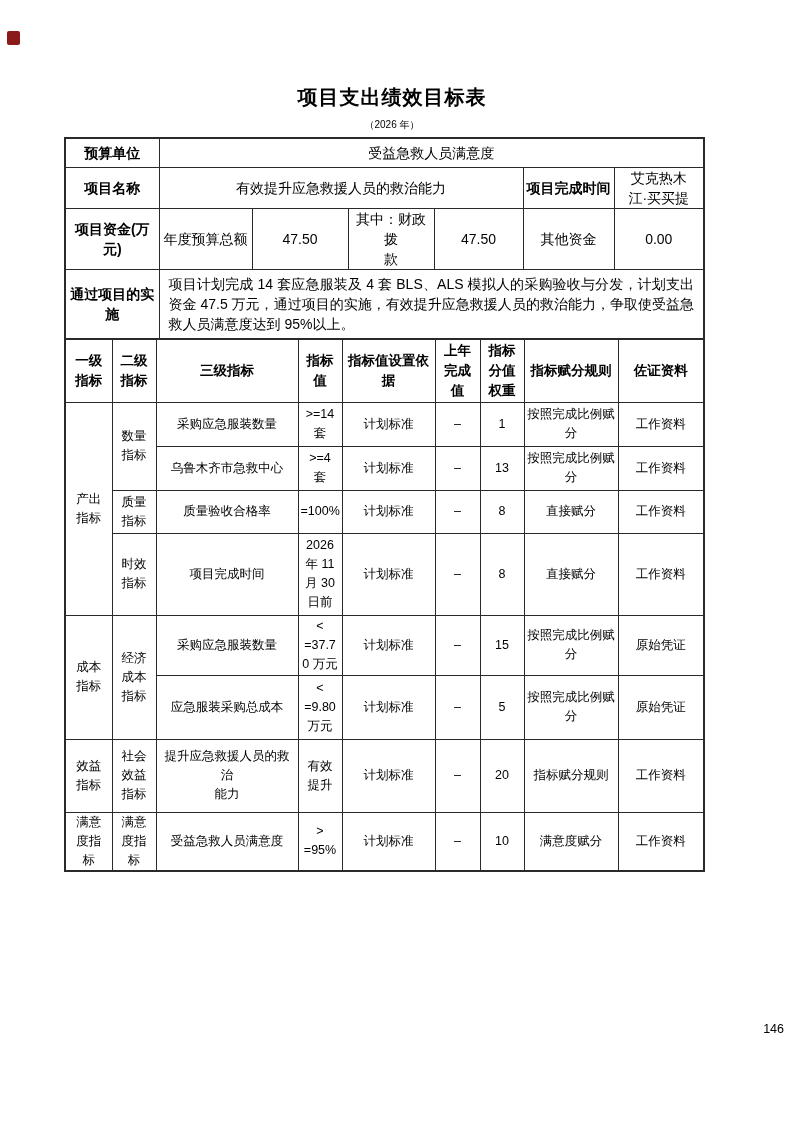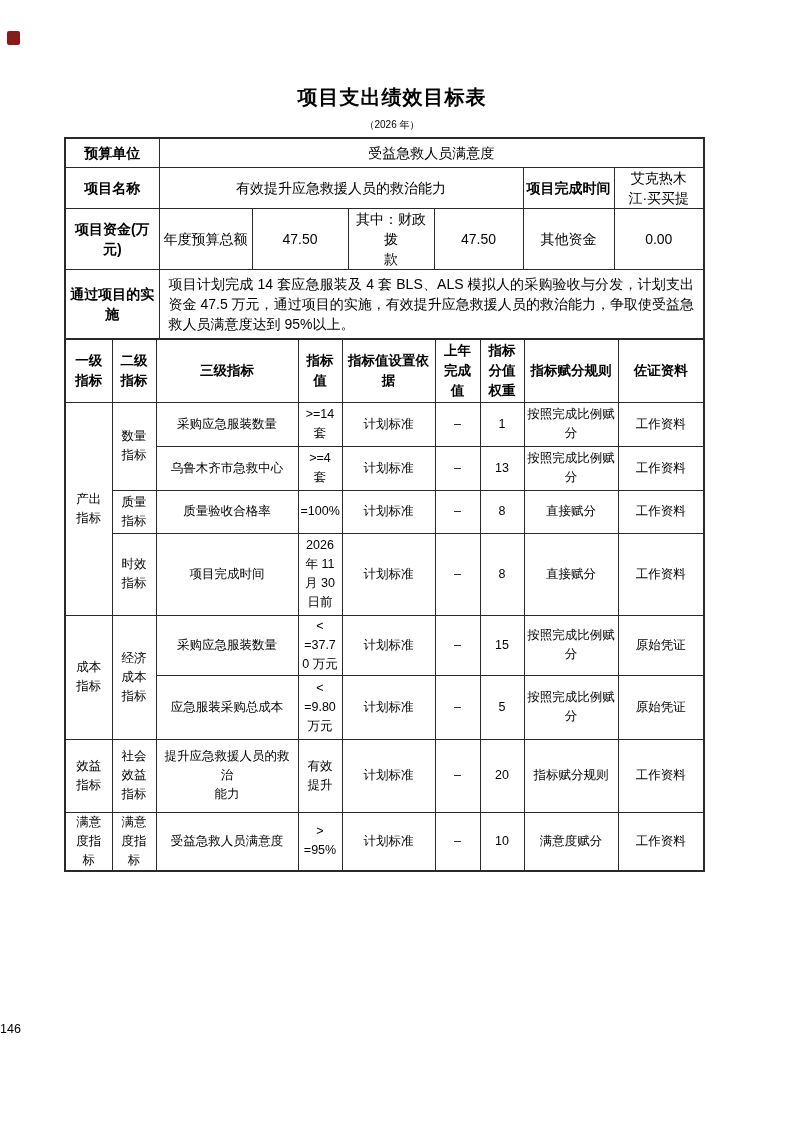--- a/index.html
+++ b/index.html
@@ -30,21 +30,21 @@
   .t2 tr.hd td { font-weight:bold; font-size:13.5px; line-height:20px; }
   .t2 tr:nth-child(1){ height:63px; }
   .t2 tr:nth-child(2){ height:44px; }
   .t2 tr:nth-child(3){ height:44px; }
   .t2 tr:nth-child(4){ height:43px; }
   .t2 tr:nth-child(5){ height:82px; }
   .t2 tr:nth-child(6){ height:60px; }
   .t2 tr:nth-child(7){ height:64px; }
   .t2 tr:nth-child(8){ height:73px; }
   .t2 tr:nth-child(9){ height:59px;margin-top:9px; }
-  .pageno { position:absolute; top:1022px; left:0; width:100%; text-align:left;
+  .pageno { position:absolute; top:1022px; left:0; width:100%; text-align:right;
             font-size:12.5px; }
 </style>
 </head>
 <body>
 
 <div class="page">
 
   <div class="red-marker" style="background-color:#8b1a1a"></div>
 
   <div class="title">项目支出绩效目标表</div>

